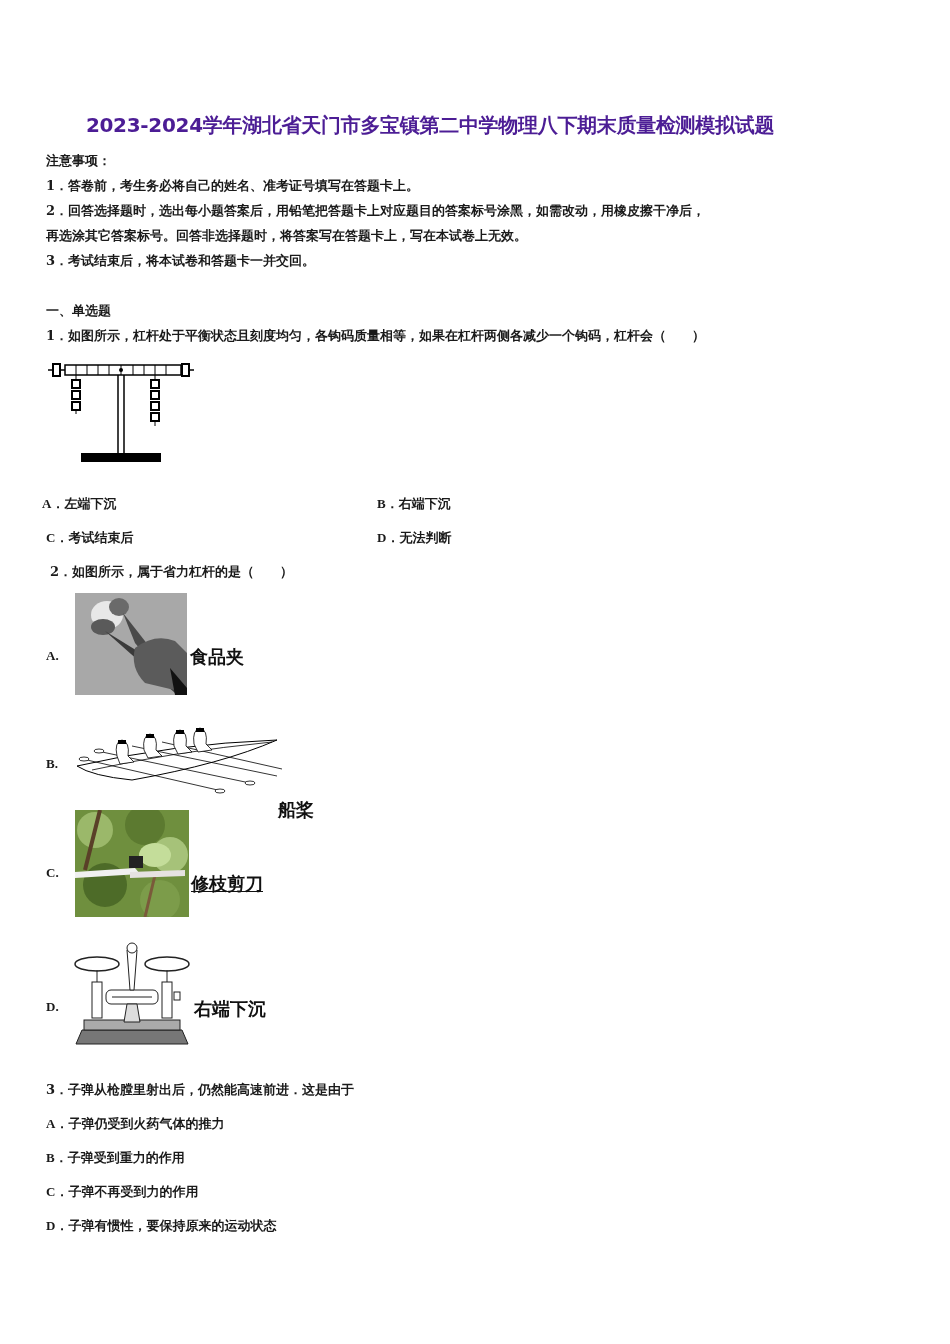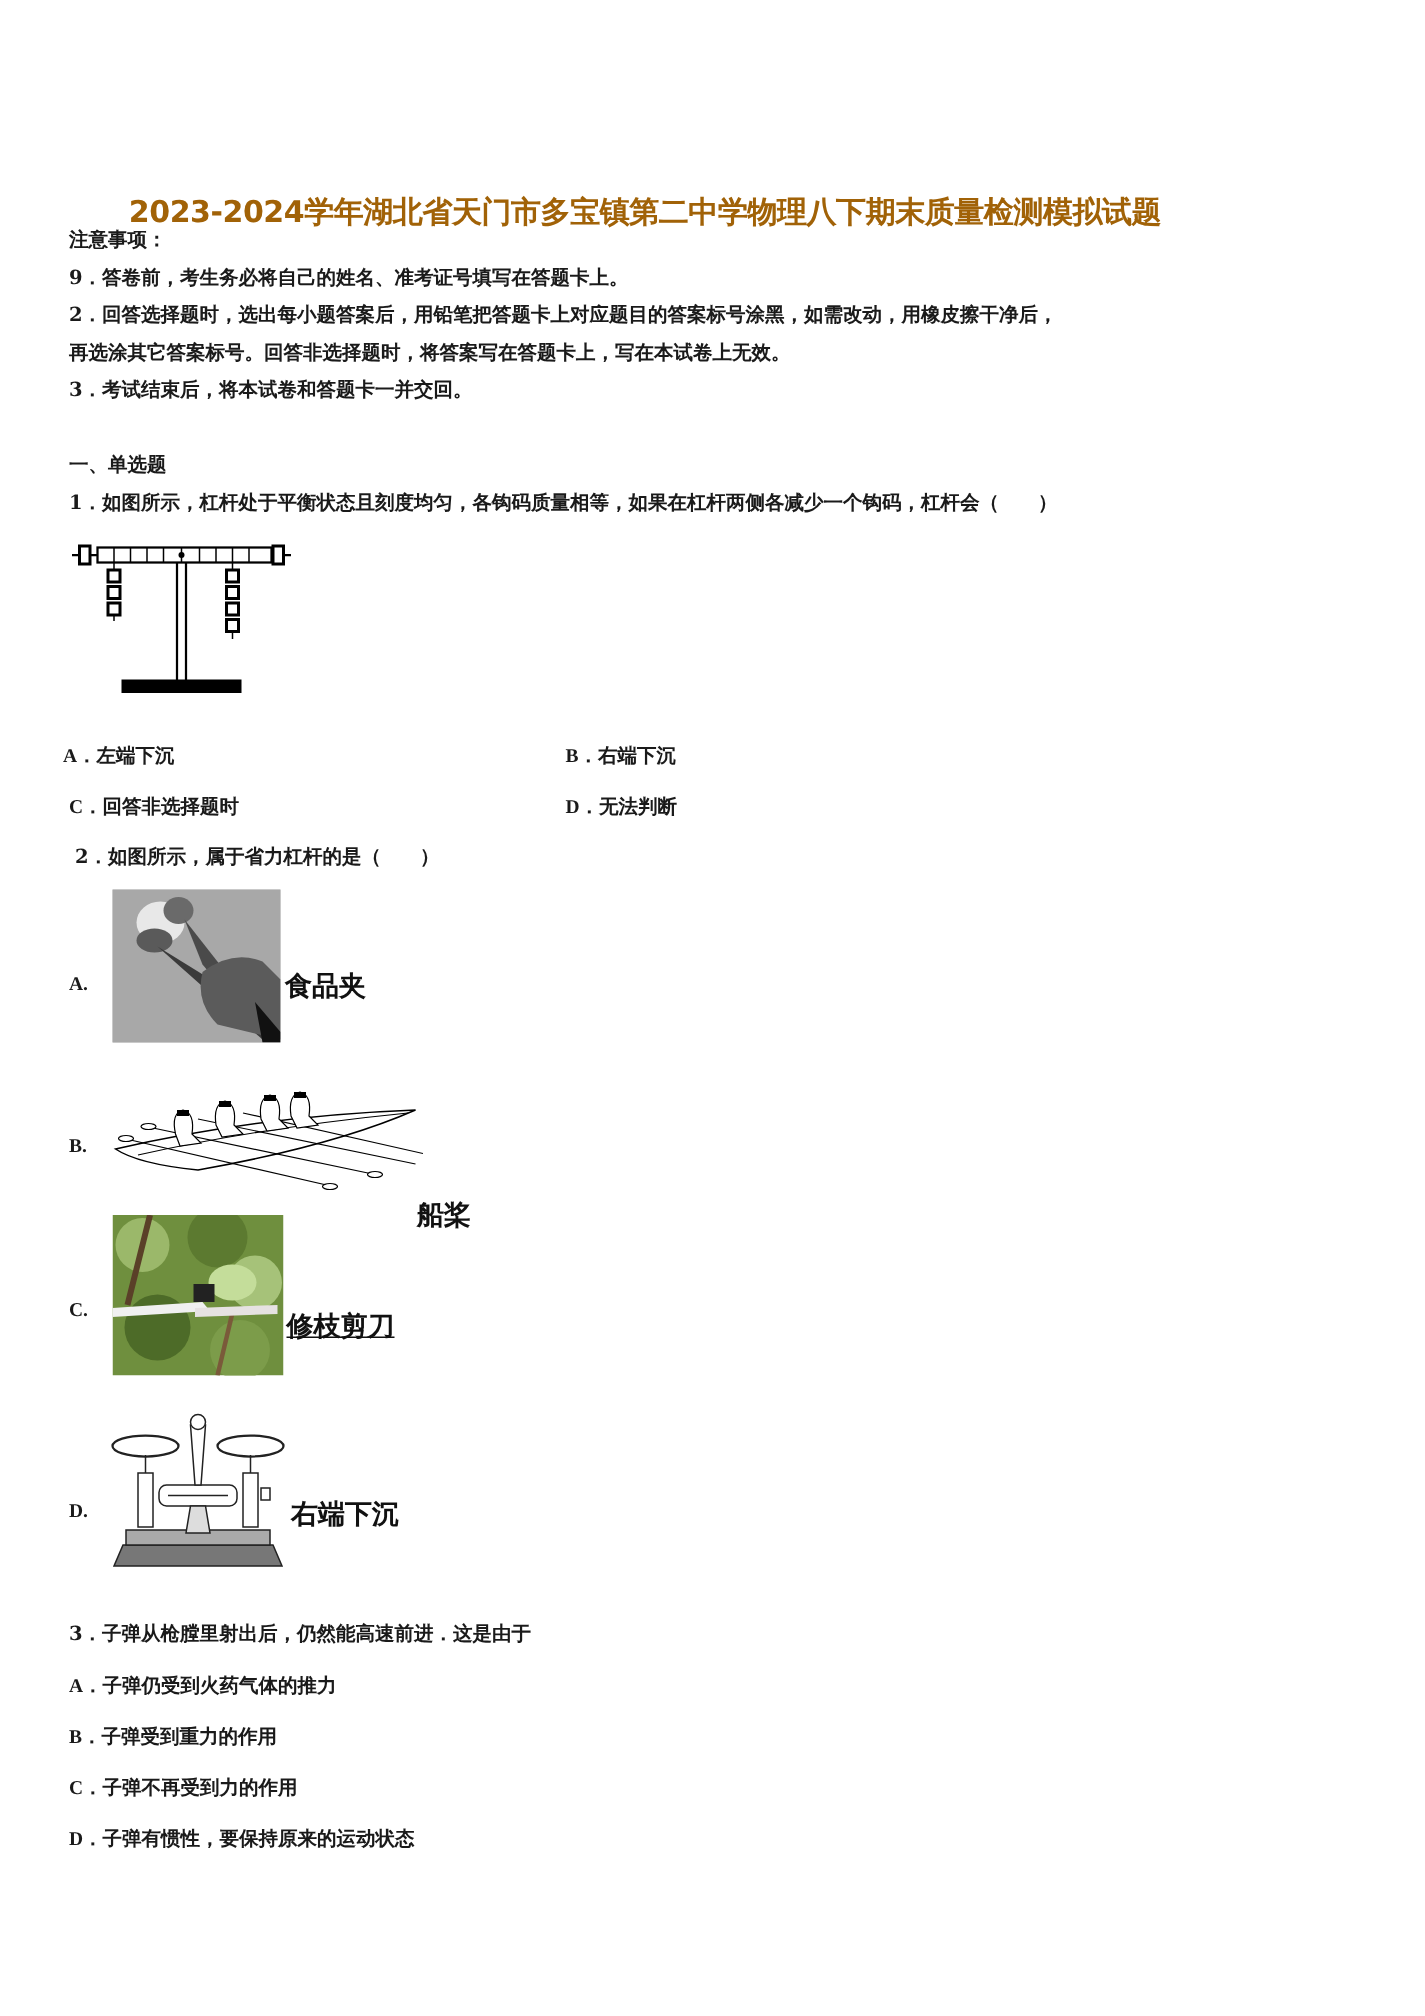--- a/index.html
+++ b/index.html
@@ -1,33 +1,33 @@
 <!DOCTYPE html>
 <html><head>
 <meta charset="utf-8">
 <style>
   html, body { margin: 0; padding: 0; background: #ffffff; }
   body { width: 950px; height: 1344px; position: relative; overflow: hidden;
          font-family: "DejaVu Serif", "Liberation Serif", serif; color: #111; }
   .abs { position: absolute; }
-  .title { left: 0; width: 860px; top: 128px; text-align: center;
+  .title { left: 0; width: 860px; top: 112px; text-align: center;
            font-family: "DejaVu Sans", "Liberation Sans", sans-serif;
-           font-size: 20px; font-weight: bold; letter-spacing: -0.3px; color: #a16207; }
+           font-size: 20px; font-weight: bold; letter-spacing: -0.3px; color: #4c1d95; }
   .line { font-size: 13px; line-height: 20px; white-space: nowrap; font-weight: bold; color:#1a1a1a; }
   .opt-letter { font-family: "Liberation Serif", "DejaVu Serif", serif; font-weight: bold; }
   .imgbox { position: absolute; }
   .caption { font-size: 18px; font-weight: bold; white-space: nowrap; }
 </style>
 </head>
 <body>
 
 <div class="abs title">2023-2024学年湖北省天门市多宝镇第二中学物理八下期末质量检测模拟试题</div>
 
 <div class="abs line" style="left:46px; top:151px;">注意事项：</div>
-<div class="abs line" style="left:46px; top:176px;">9．答卷前，考生务必将自己的姓名、准考证号填写在答题卡上。</div>
+<div class="abs line" style="left:46px; top:176px;">1．答卷前，考生务必将自己的姓名、准考证号填写在答题卡上。</div>
 <div class="abs line" style="left:46px; top:201px;">2．回答选择题时，选出每小题答案后，用铅笔把答题卡上对应题目的答案标号涂黑，如需改动，用橡皮擦干净后，</div>
 <div class="abs line" style="left:46px; top:226px;">再选涂其它答案标号。回答非选择题时，将答案写在答题卡上，写在本试卷上无效。</div>
 <div class="abs line" style="left:46px; top:251px;">3．考试结束后，将本试卷和答题卡一并交回。</div>
 
 <div class="abs line" style="left:46px; top:301px; font-family:'DejaVu Sans','Liberation Sans',sans-serif;">一、单选题</div>
 
 <div class="abs line" style="left:46px; top:326px;">1．如图所示，杠杆处于平衡状态且刻度均匀，各钩码质量相等，如果在杠杆两侧各减少一个钩码，杠杆会（　　）</div>
 
 <div class="imgbox" style="left:46px; top:358px; width:150px; height:110px;">
   <svg width="150" height="110" viewBox="0 0 150 110">
@@ -73,21 +73,21 @@
   </svg>
 </div>
 
 <div class="abs line" style="left:42px; top:494px;text-align:right;">
   <span class="opt-letter">A．</span><span>左端下沉</span>
 </div>
 <div class="abs line" style="left:377px; top:494px;">
   <span class="opt-letter">B．</span><span>右端下沉</span>
 </div>
 <div class="abs line" style="left:46px; top:528px;">
-  <span class="opt-letter">C．</span><span>回答非选择题时</span>
+  <span class="opt-letter">C．</span><span>考试结束后</span>
 </div>
 <div class="abs line" style="left:377px; top:528px;">
   <span class="opt-letter">D．</span><span>无法判断</span>
 </div>
 
 <div class="abs line" style="left:50px; top:562px;">2．如图所示，属于省力杠杆的是（　　）</div>
 
 <div class="abs line opt-letter" style="left:46px; top:646px;">A.</div>
 <div class="imgbox" style="left:75px; top:593px; width:112px; height:102px; background:#a9a9a9;">
   <svg width="112" height="102" viewBox="0 0 112 102">

